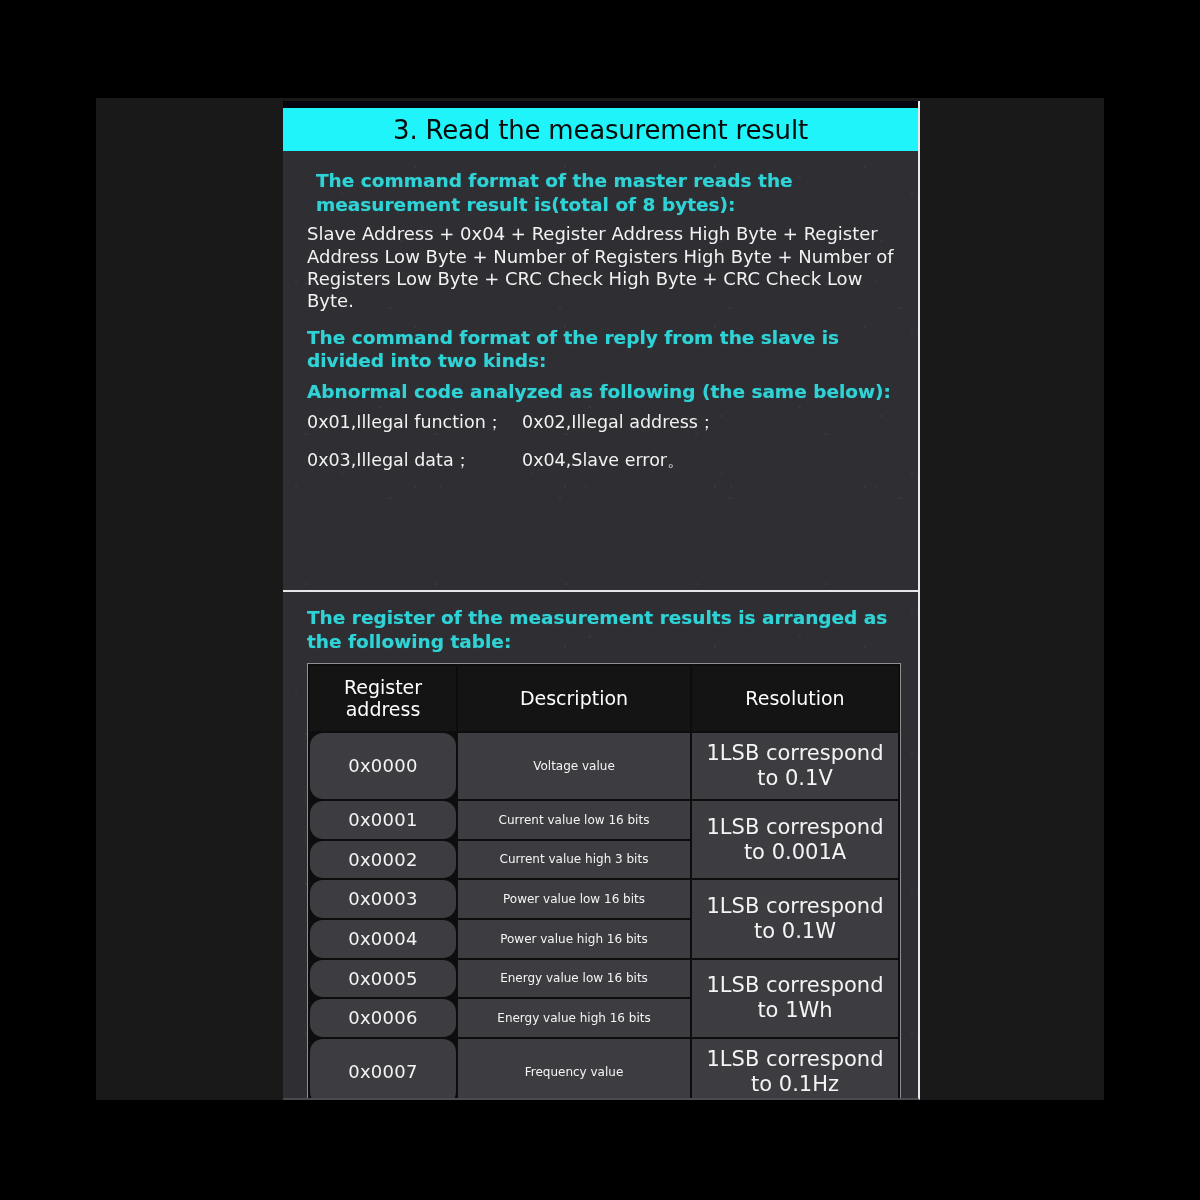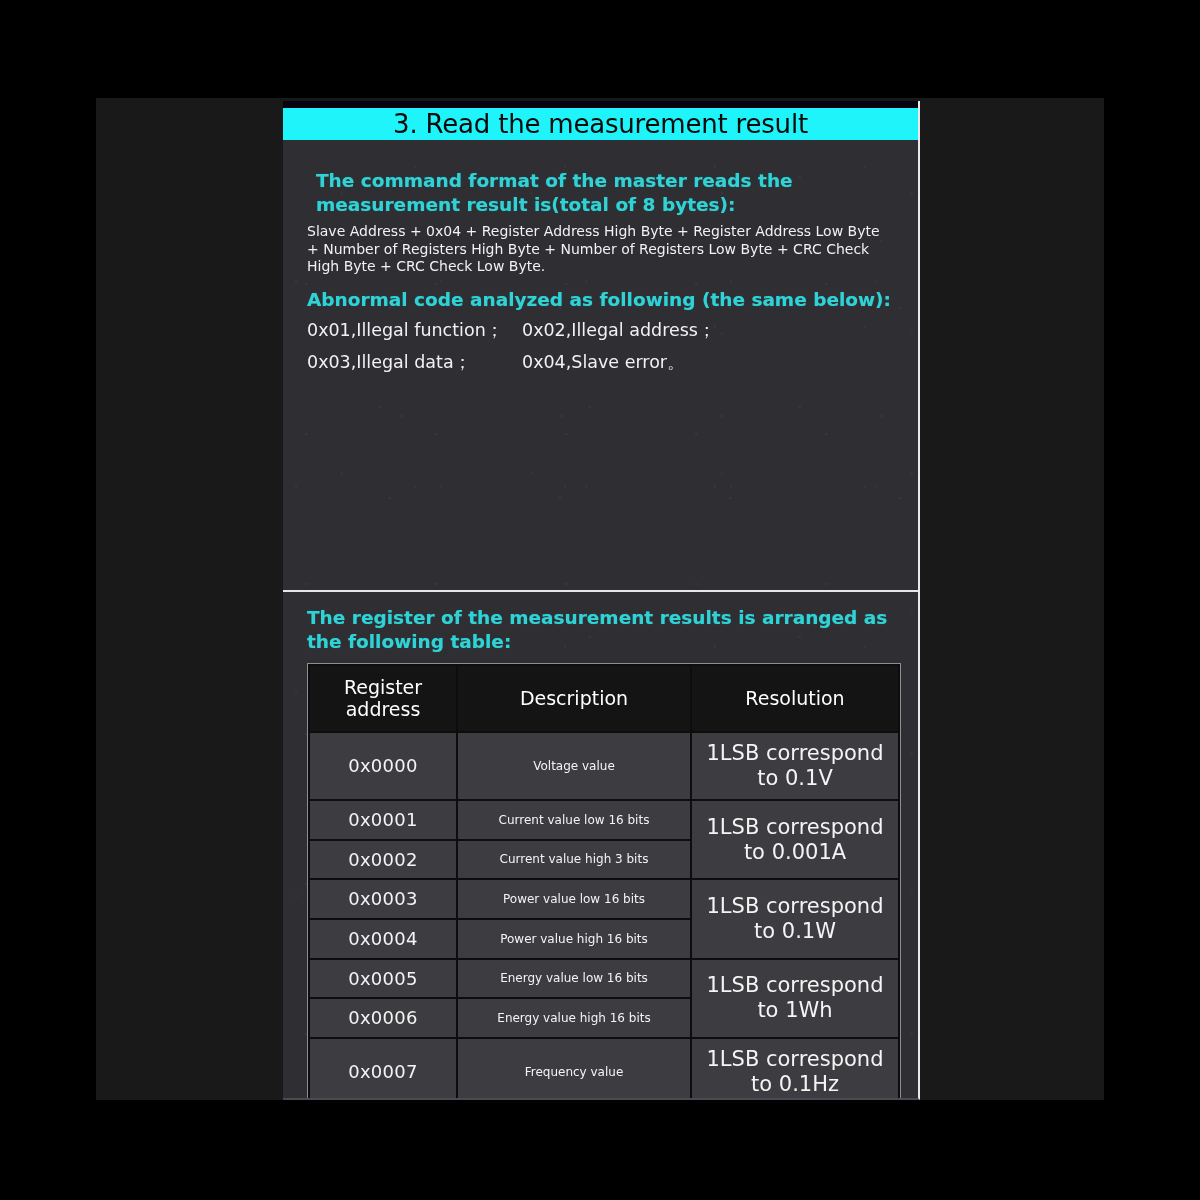--- a/index.html
+++ b/index.html
@@ -64,21 +64,21 @@
     height: 7px;
     background: #05050f;
   }
 
   
   .title-bar {
     position: absolute;
     left: 0;
     top: 7px;
     width: 100%;
-    height: 32px;
+    height: 43px;
     background: #1ff4fb;
     display: flex;
     align-items: center;
     justify-content: center;
   }
   .title-bar .title-text {
     color: #0a0a0a;
     font-size: 26px;
     font-weight: 500;
     letter-spacing: -0.2px;
@@ -101,30 +101,30 @@
     font-weight: bold;
     font-size: 18.5px;
     line-height: 1.28;
     margin: 0 0 7px 0;
     text-shadow: 0 0 1px rgba(47,211,214,0.5);
   }
   .cyan-head.indent { padding-left: 9px; }
 
   .body-par {
     color: #f2f2f2;
-    font-size: 14px;
+    font-size: 18px;
     line-height: 1.24;
     margin: 0 0 13px 0;
     font-weight: 400;
   }
 
   .code-grid {
     display: grid;
     grid-template-columns: 215px auto;
-    row-gap: 10px;
+    row-gap: 16px;
     color: #f2f2f2;
     font-size: 17.5px;
     line-height: 1.26;
     margin-top: 2px;
   }
   .code-grid span { white-space: nowrap; }
 
   
   .divider {
     position: absolute;
@@ -173,21 +173,21 @@
     background: #3d3d41;
     color: #f4f4f4;
     font-size: 12px;
     font-weight: 400;
     line-height: 1.2;
     padding: 8px 5px;
     text-align: center;
     vertical-align: middle;
     height: 18px;
   }
-  .reg-table td.addr { font-size: 18px; letter-spacing: 0.3px; }
+  .reg-table td.addr { font-size: 18px; letter-spacing: 0.3px; border-radius: 13px; }
   .reg-table td.res  { font-size: 21px; }
 </style>
 </head>
 <body>
 
 <div class="stage">
 
   <div class="backdrop"></div>
 
   <div class="card">
@@ -197,20 +197,21 @@
     <div class="title-bar">
       <div class="title-text">3. Read the measurement result</div>
     </div>
 
     <div class="section-upper">
 
       <p class="cyan-head indent">The command format of the master reads the measurement result is(total of 8 bytes):</p>
 
       <p class="body-par">Slave Address + 0x04 + Register Address High Byte + Register Address Low Byte + Number of Registers High Byte + Number of Registers Low Byte + CRC Check High Byte + CRC Check Low Byte.</p>
 
+      <p class="cyan-head">The command format of the reply from the slave is divided into two kinds:</p>
 
 
 
       <p class="cyan-head">Abnormal code analyzed as following (the same below):</p>
 
       <div class="code-grid">
         <span>0x01,Illegal function；</span>
         <span>0x02,Illegal address；</span>
         <span>0x03,Illegal data；</span>
         <span>0x04,Slave error。</span>

